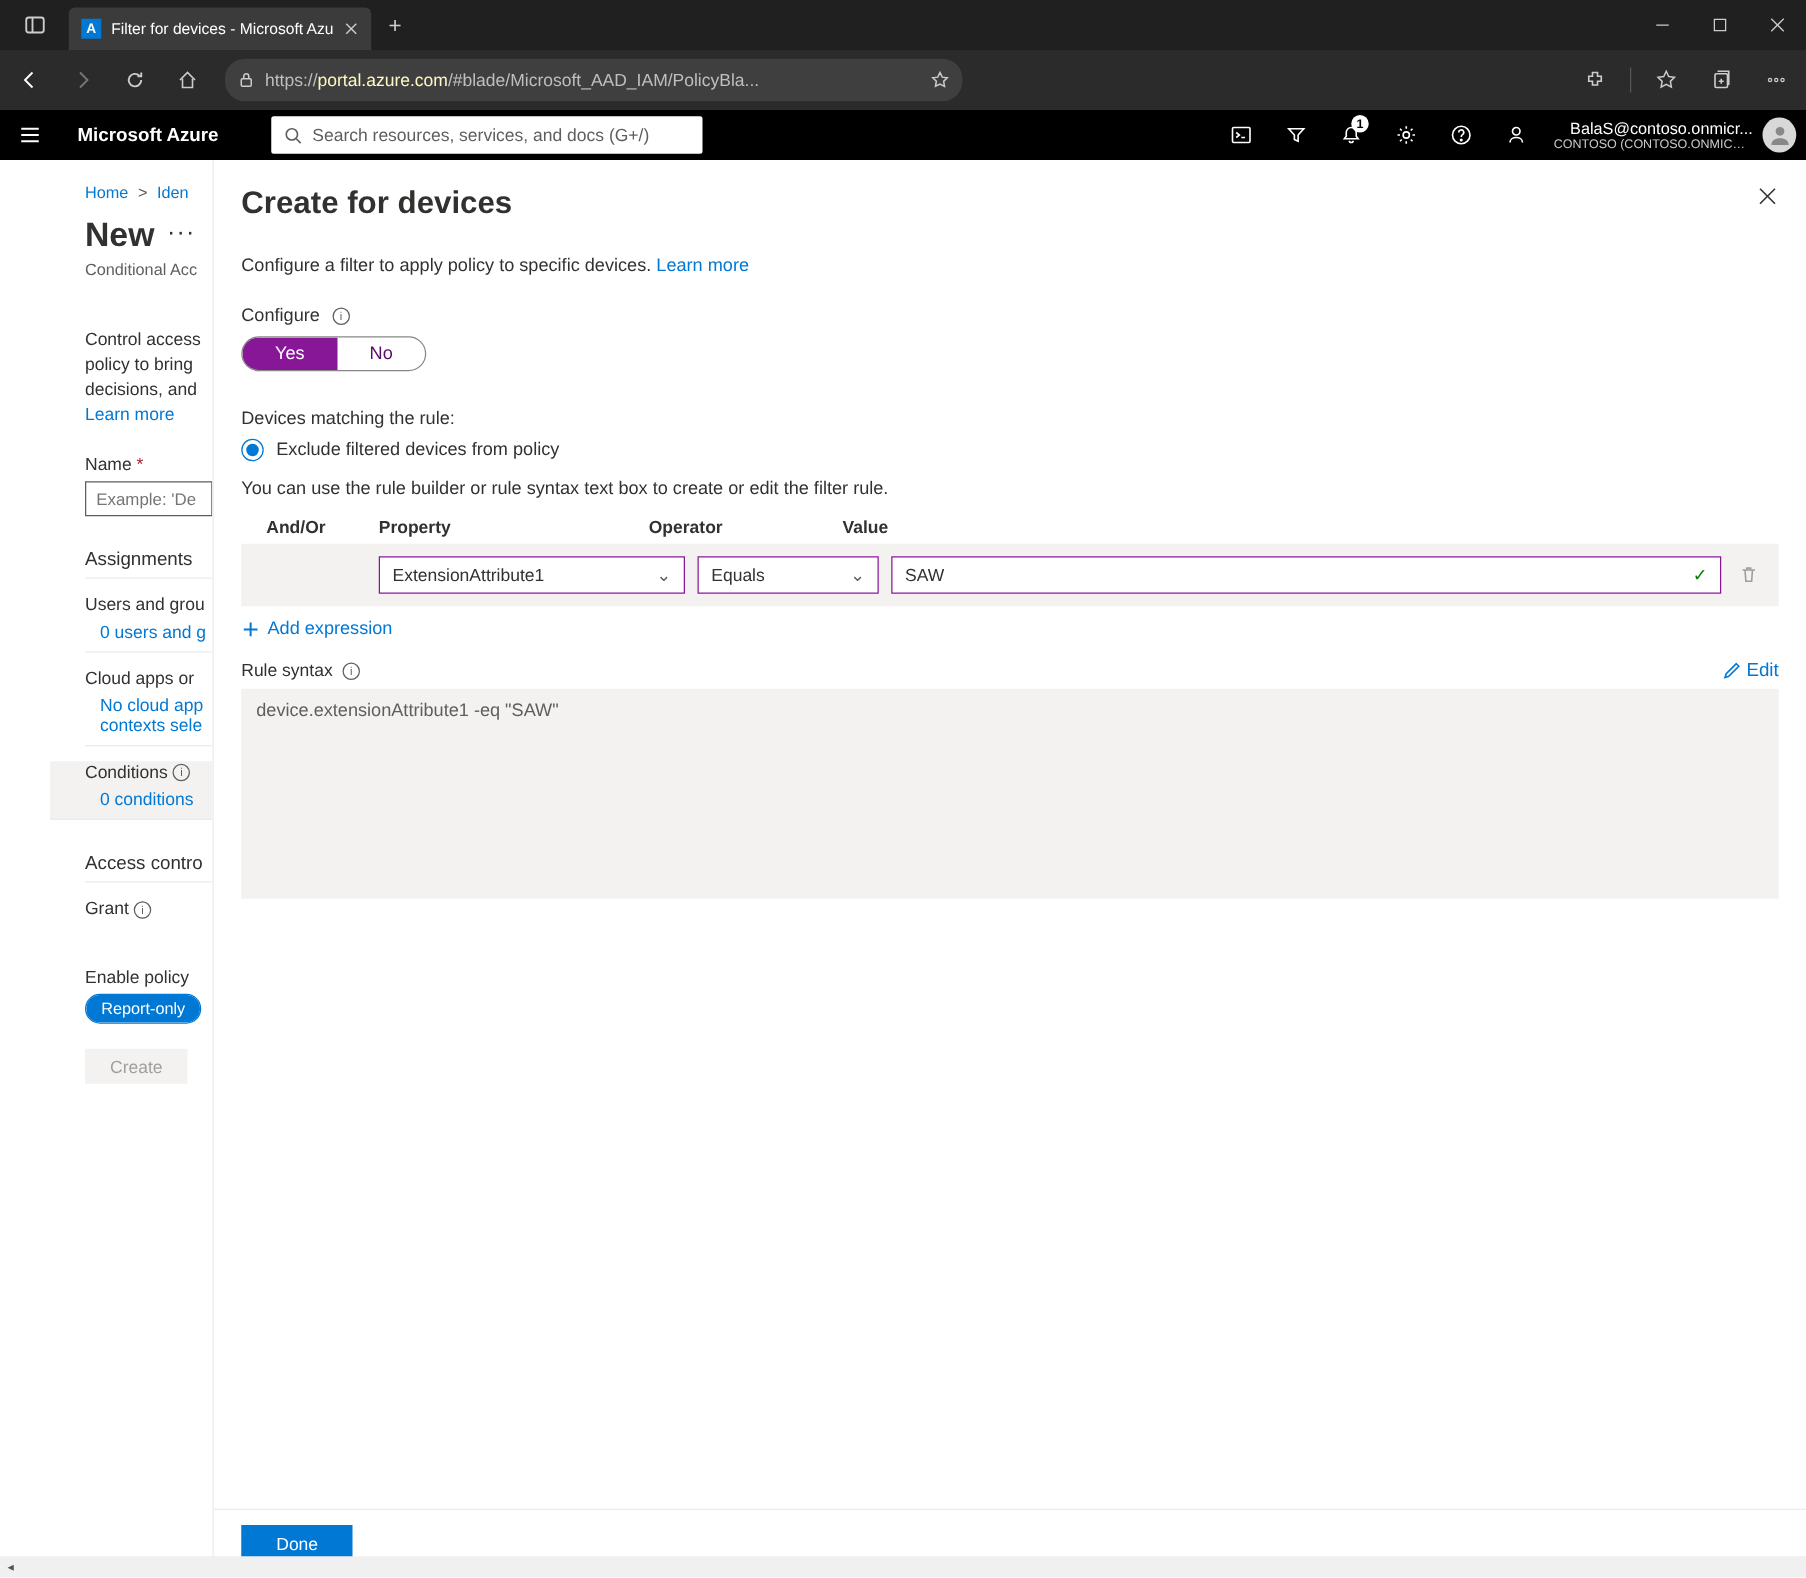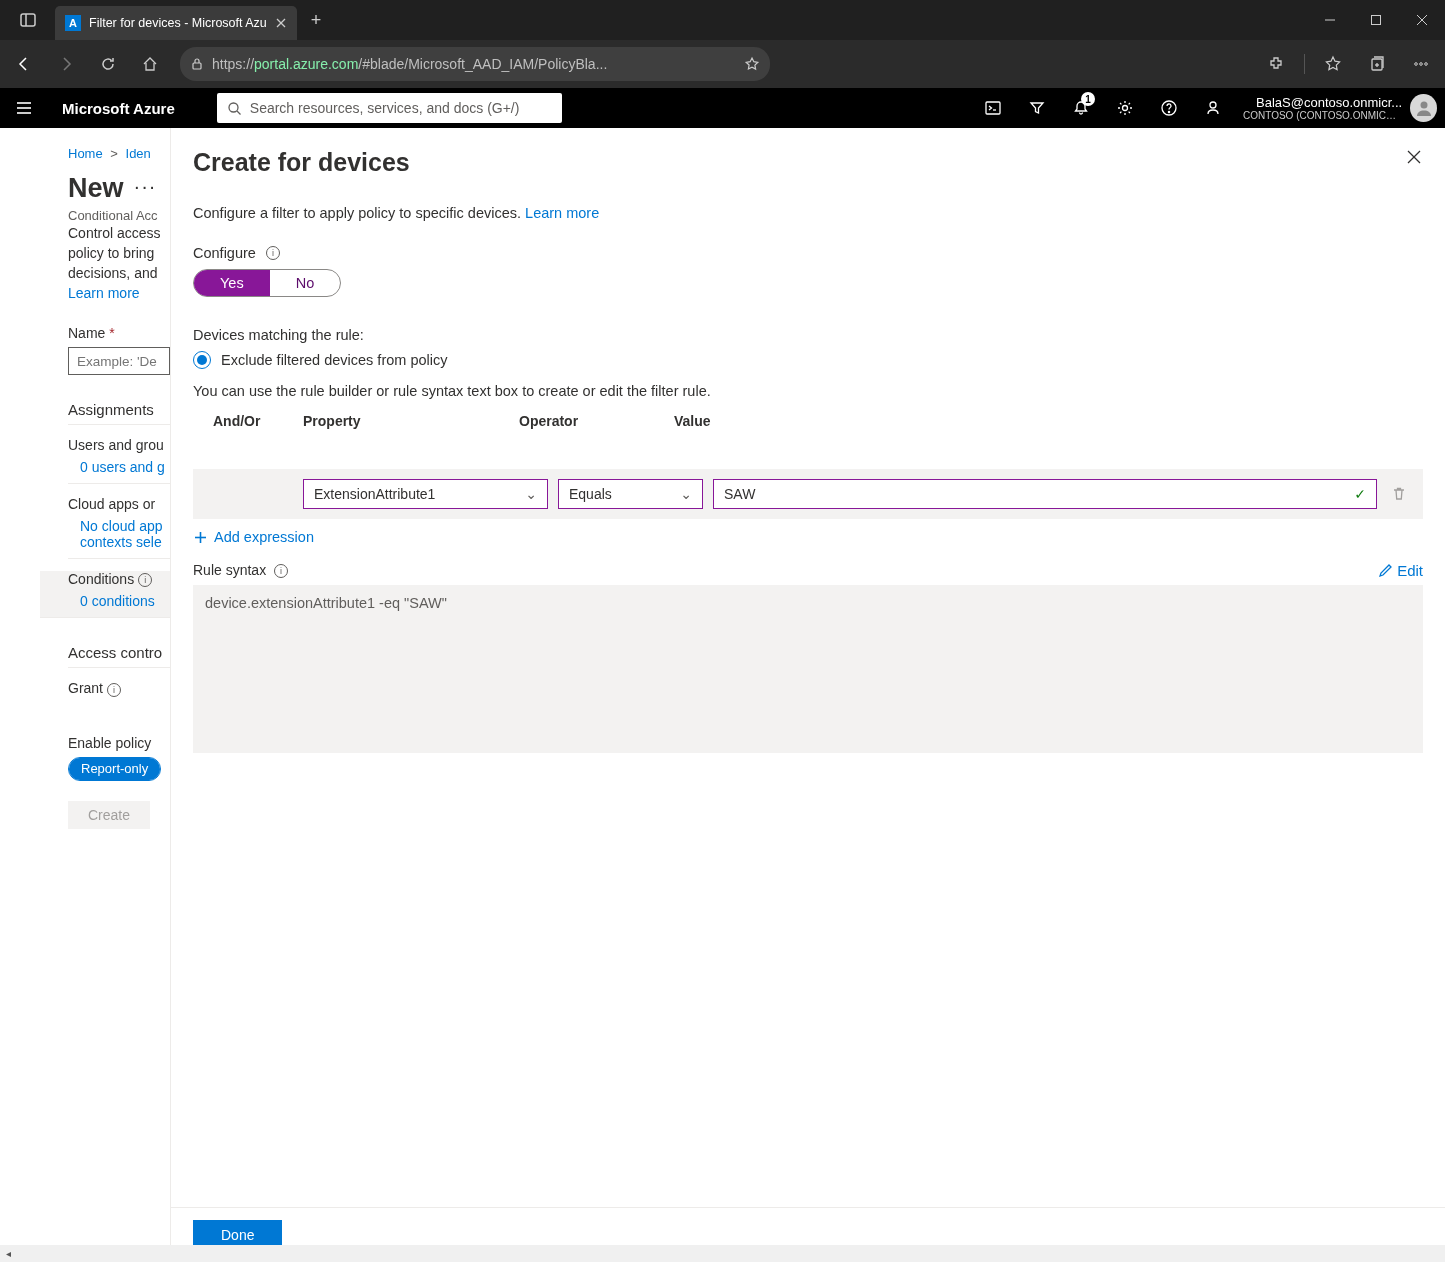--- a/index.html
+++ b/index.html
@@ -16,21 +16,21 @@
     .tab-close { color: #ccc; display: flex; }
     .new-tab-btn { color: #ccc; font-size: 18px; padding: 0 14px; }
     .win-controls { margin-left: auto; display: flex; }
     .win-btn { width: 46px; height: 40px; display: flex; align-items: center; justify-content: center; }
 
     .addrbar { height: 48px; display: flex; align-items: center; padding: 0 4px; gap: 2px; }
     .addr-icon-btn { width: 40px; height: 40px; display: flex; align-items: center; justify-content: center; border-radius: 4px; }
     .addr-icon-btn svg { stroke: #ccc; fill: none; }
     .url-field-wrap { flex: 1; max-width: 590px; display: flex; align-items: center; background: #3f3f3f; border-radius: 16px; height: 34px; padding: 0 2px 0 10px; margin: 0 8px; gap: 8px; }
     .url-field { flex: 1; color: #bfbfbf; font-size: 14px; white-space: nowrap; overflow: hidden; text-overflow: ellipsis; }
-    .url-field .domain { color: #86efac; }
+    .url-field .domain { color: #fef9c3; }
     .addr-trailing { display: flex; align-items: center; gap: 4px; margin-left: auto; }
     .addr-sep { width: 1px; height: 20px; background: #555; margin: 0 4px; }
 
     
     .azure-topbar { background: #000; height: 40px; display: flex; align-items: center; color: #fff; padding: 0 0 0 0; }
     .hamburger { width: 48px; height: 40px; display: flex; align-items: center; justify-content: center; }
     .brand { font-weight: 600; font-size: 15px; padding: 0 14px; white-space: nowrap; }
     .azure-search { background: #fff; height: 30px; width: 345px; display: flex; align-items: center; border-radius: 2px; padding: 0 10px; color: #605e5c; gap: 8px; margin-left: 28px; }
     .azure-topbar-icons { display: flex; align-items: center; margin-left: auto; }
     .topbar-icon-btn { width: 44px; height: 40px; display: flex; align-items: center; justify-content: center; position: relative; }
@@ -43,21 +43,21 @@
     .avatar { width: 28px; height: 28px; border-radius: 50%; background: #d8d8d8; display: flex; align-items: center; justify-content: center; }
 
     
     .content-area { display: flex; height: calc(100vh - 128px); position: relative; background: #fff; padding-left: 40px; }
     .left-pane { width: 130px; padding: 10px 0 0 28px; overflow: hidden; white-space: nowrap; background: #fff; }
     .breadcrumb { font-size: 13px; margin: 8px 0 8px 0; }
     .breadcrumb a { color: #0078d4; text-decoration: none; }
     .breadcrumb .sep { color: #605e5c; margin: 0 4px; }
     .page-title { font-size: 27px; font-weight: 600; margin-top: 4px; }
     .page-subtitle { font-size: 13px; color: #605e5c; margin-top: 4px; }
-    .left-desc { font-size: 14px; color: #323130; line-height: 20px; }
+    .left-desc { font-size: 14px; color: #323130; margin-top: 38px; line-height: 20px; }
     .left-link { color: #0078d4; text-decoration: none; display: block; margin-top: 0; }
     .left-label { font-size: 14px; margin-top: 22px; }
     .left-label .req { color: #a4262c; }
     .left-input { width: 100%; height: 28px; border: 1px solid #605e5c; padding: 0 8px; margin-top: 6px; font-size: 13.5px; }
     .left-section-head { font-size: 15px; margin-top: 26px; border-bottom: 1px solid #edebe9; padding-bottom: 6px; }
     .left-item { font-size: 14px; margin-top: 12px; border-bottom: 1px solid #edebe9; padding-bottom: 8px; }
     .left-item .sub-link { color: #0078d4; display: block; margin-top: 6px; padding-left: 12px; text-decoration: none; }
     .left-item.selected { background: #f3f2f1; margin-left: -28px; padding-left: 28px; }
     .info-circle { display: inline-block; width: 14px; height: 14px; border: 1px solid #605e5c; border-radius: 50%; font-size: 9px; text-align: center; line-height: 12px; color: #605e5c; margin-left: 4px; vertical-align: middle; }
     .enable-policy { margin-top: 30px; }
@@ -85,21 +85,21 @@
     .radio-circle.sel { border-color: #0078d4; }
     .radio-dot { width: 10px; height: 10px; border-radius: 50%; background: #0078d4; }
     .rule-desc { font-size: 14.5px; margin-top: 14px; }
 
     .rule-table { margin-top: 8px; }
     .rule-head { display: flex; padding: 6px 0 6px 20px; font-size: 14px; font-weight: 600; }
     .col-andor { width: 90px; }
     .col-prop { width: 216px; }
     .col-op { width: 155px; }
     .col-val { flex: 1; }
-    .rule-row { display: flex; align-items: center; background: #f3f2f1; padding: 10px 12px 10px 20px; gap: 10px; margin-top: 34px; }
+    .rule-row { display: flex; align-items: center; background: #f3f2f1; padding: 10px 12px 10px 20px; gap: 10px; }
     .cell-prop, .cell-op, .cell-val { border: 1px solid #881798; background: #fff; height: 30px; display: flex; align-items: center; padding: 0 10px; font-size: 14px; justify-content: space-between; }
     .cell-andor { width: 80px; }
     .cell-prop { width: 245px; }
     .cell-op { width: 145px; }
     .cell-val { flex: 1; }
     .chev { color: #605e5c; }
     .checkmark { color: #107c10; }
     .trash { width: 24px; display: flex; justify-content: center; }
     .trash svg { stroke: #a19f9d; }
 

